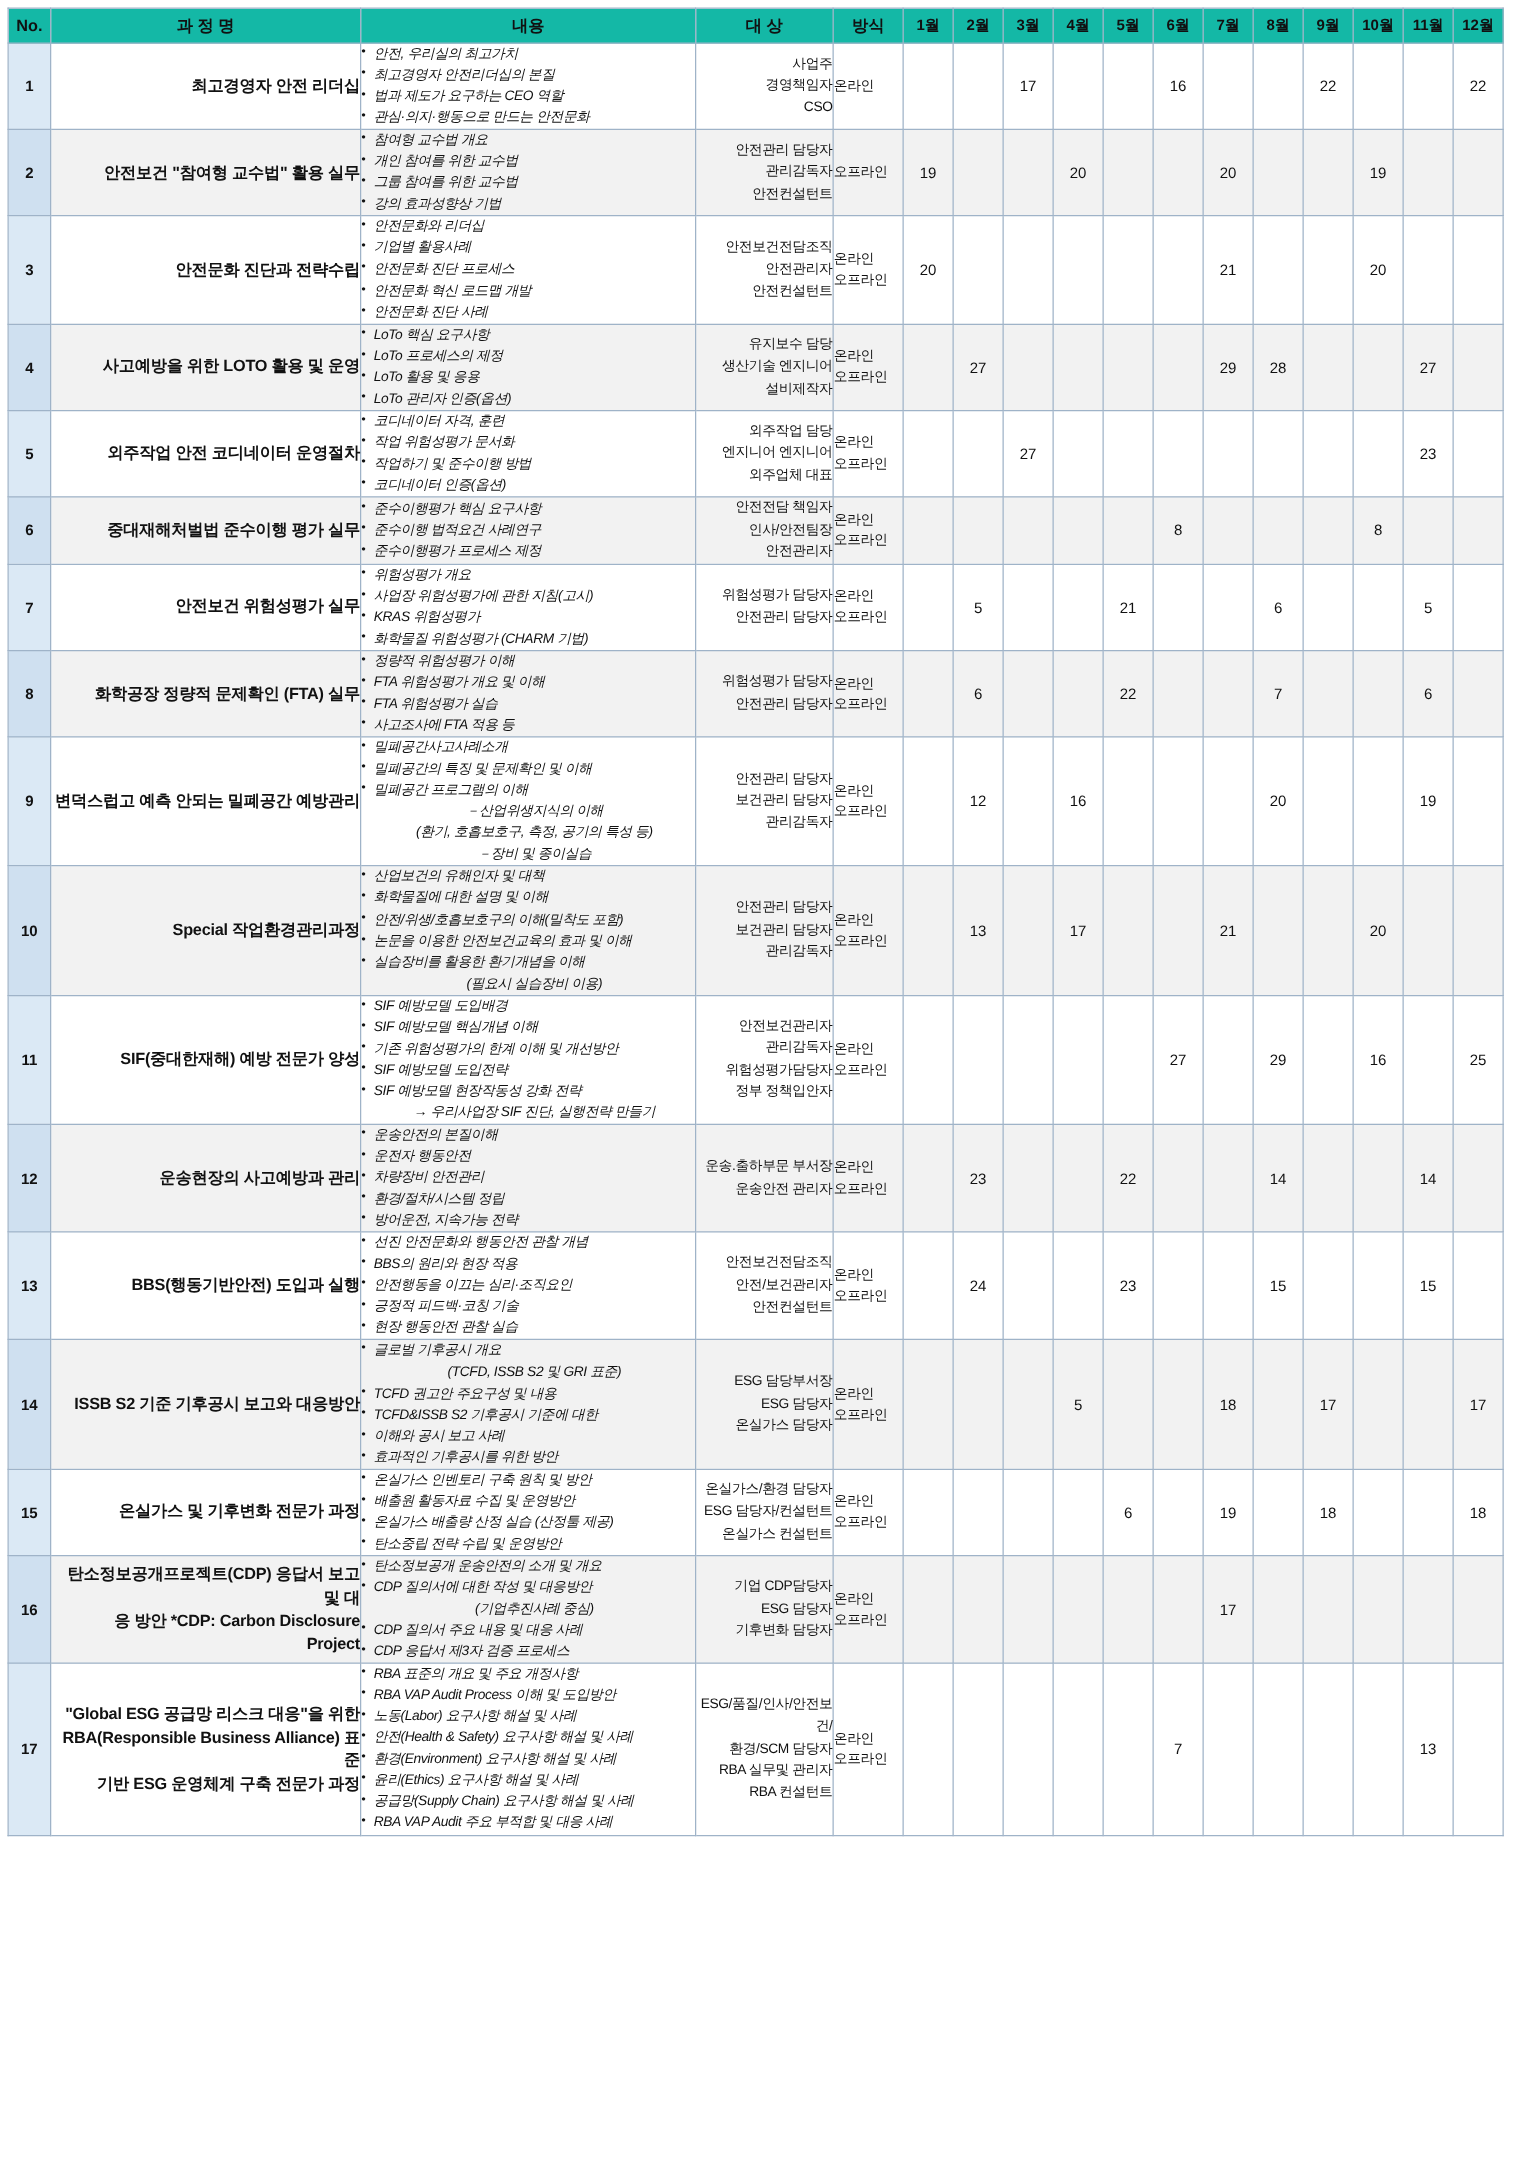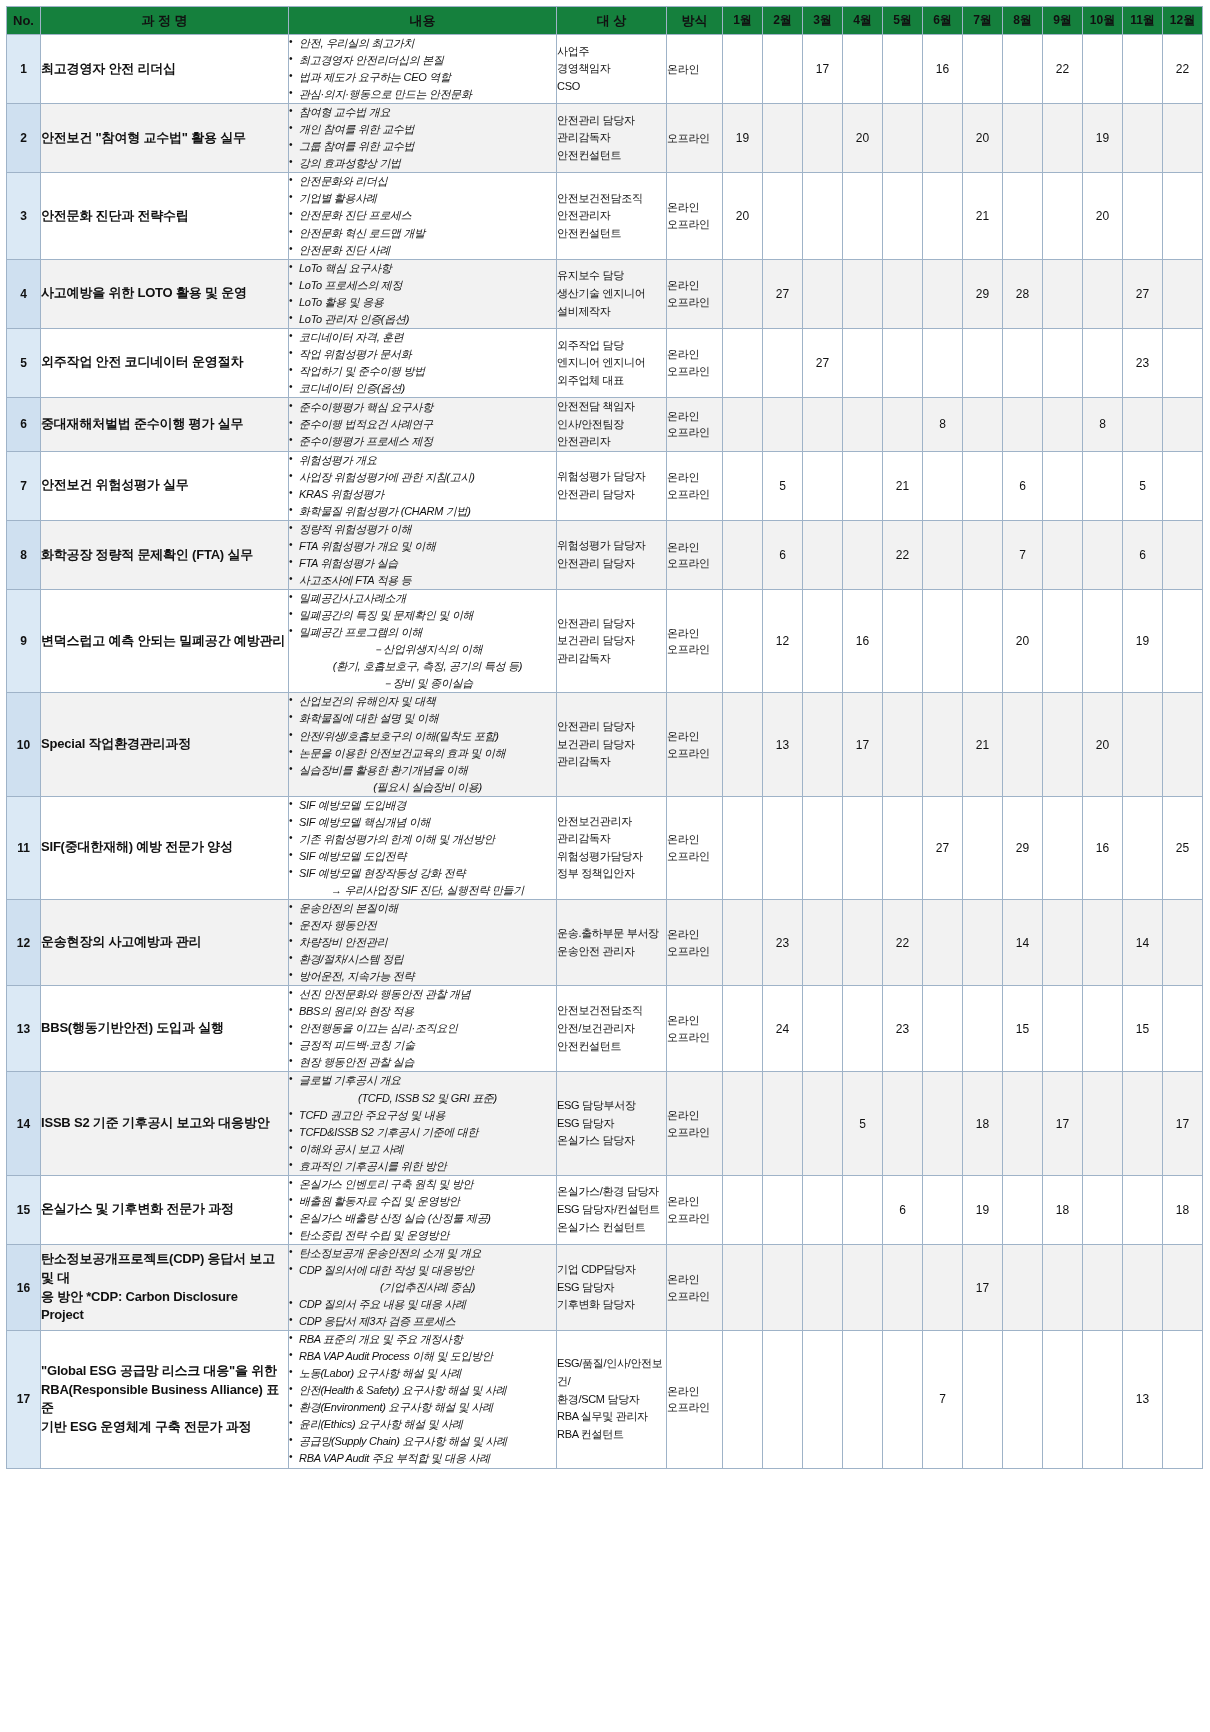--- a/index.html
+++ b/index.html
@@ -14,21 +14,21 @@
     width: 1196px;
     margin: 6px;
     table-layout: fixed;
   }
   table.course-table td, table.course-table th {
     border: 1px solid #9fb3c8;
     vertical-align: middle;
     padding: 0;
   }
   thead th {
-    background: #15803d;
+    background: #14b8a6;
     font-size: 13px;
     font-weight: bold;
     text-align: center;
     height: 28px;
     color: #111;
     margin-left: 31px;
   }
   thead th.month {
     font-size: 12px;
     padding: 0;
@@ -64,42 +64,42 @@
   td.content li.bullet:before {
     content: "\2022";
     position: absolute;
     left: 0;
     top: -1px;
     font-size: 10px;
   }
   td.content li.plain { padding-left: 10px; text-align: center; }
   td.target {
     font-size: 11px;
-    text-align: left;
+    text-align: right;
     line-height: 1.6;
     letter-spacing: -0.3px;
     padding: 4px 2px;
   }
   td.mode {
     font-size: 11px;
     text-align: left;
     line-height: 1.5;
     letter-spacing: -0.3px;
   }
   td.month {
     font-size: 12px;
     text-align: center;
     font-weight: normal;
   }
   tr.band-a td.no { background: #dbe9f5; }
   tr.band-b td.no { background: #cfe0f0; }
   tr.shade td.title, tr.shade td.content, tr.shade td.target, tr.shade td.mode { background: #f2f2f2; }
   tr.shade td.month { background: #f2f2f2; }
   tr.plainrow td.title, tr.plainrow td.content, tr.plainrow td.target, tr.plainrow td.mode, tr.plainrow td.month { background: #ffffff; }
-  td.title .titleline { display: block; }
+  td.title .titleline { display: block; text-align: right; }
 </style>
 </head>
 <body>
 
 <table class="course-table">
   <colgroup>
     <col class="c-no">
       <col class="c-title">
       <col class="c-content">
       <col class="c-target">

